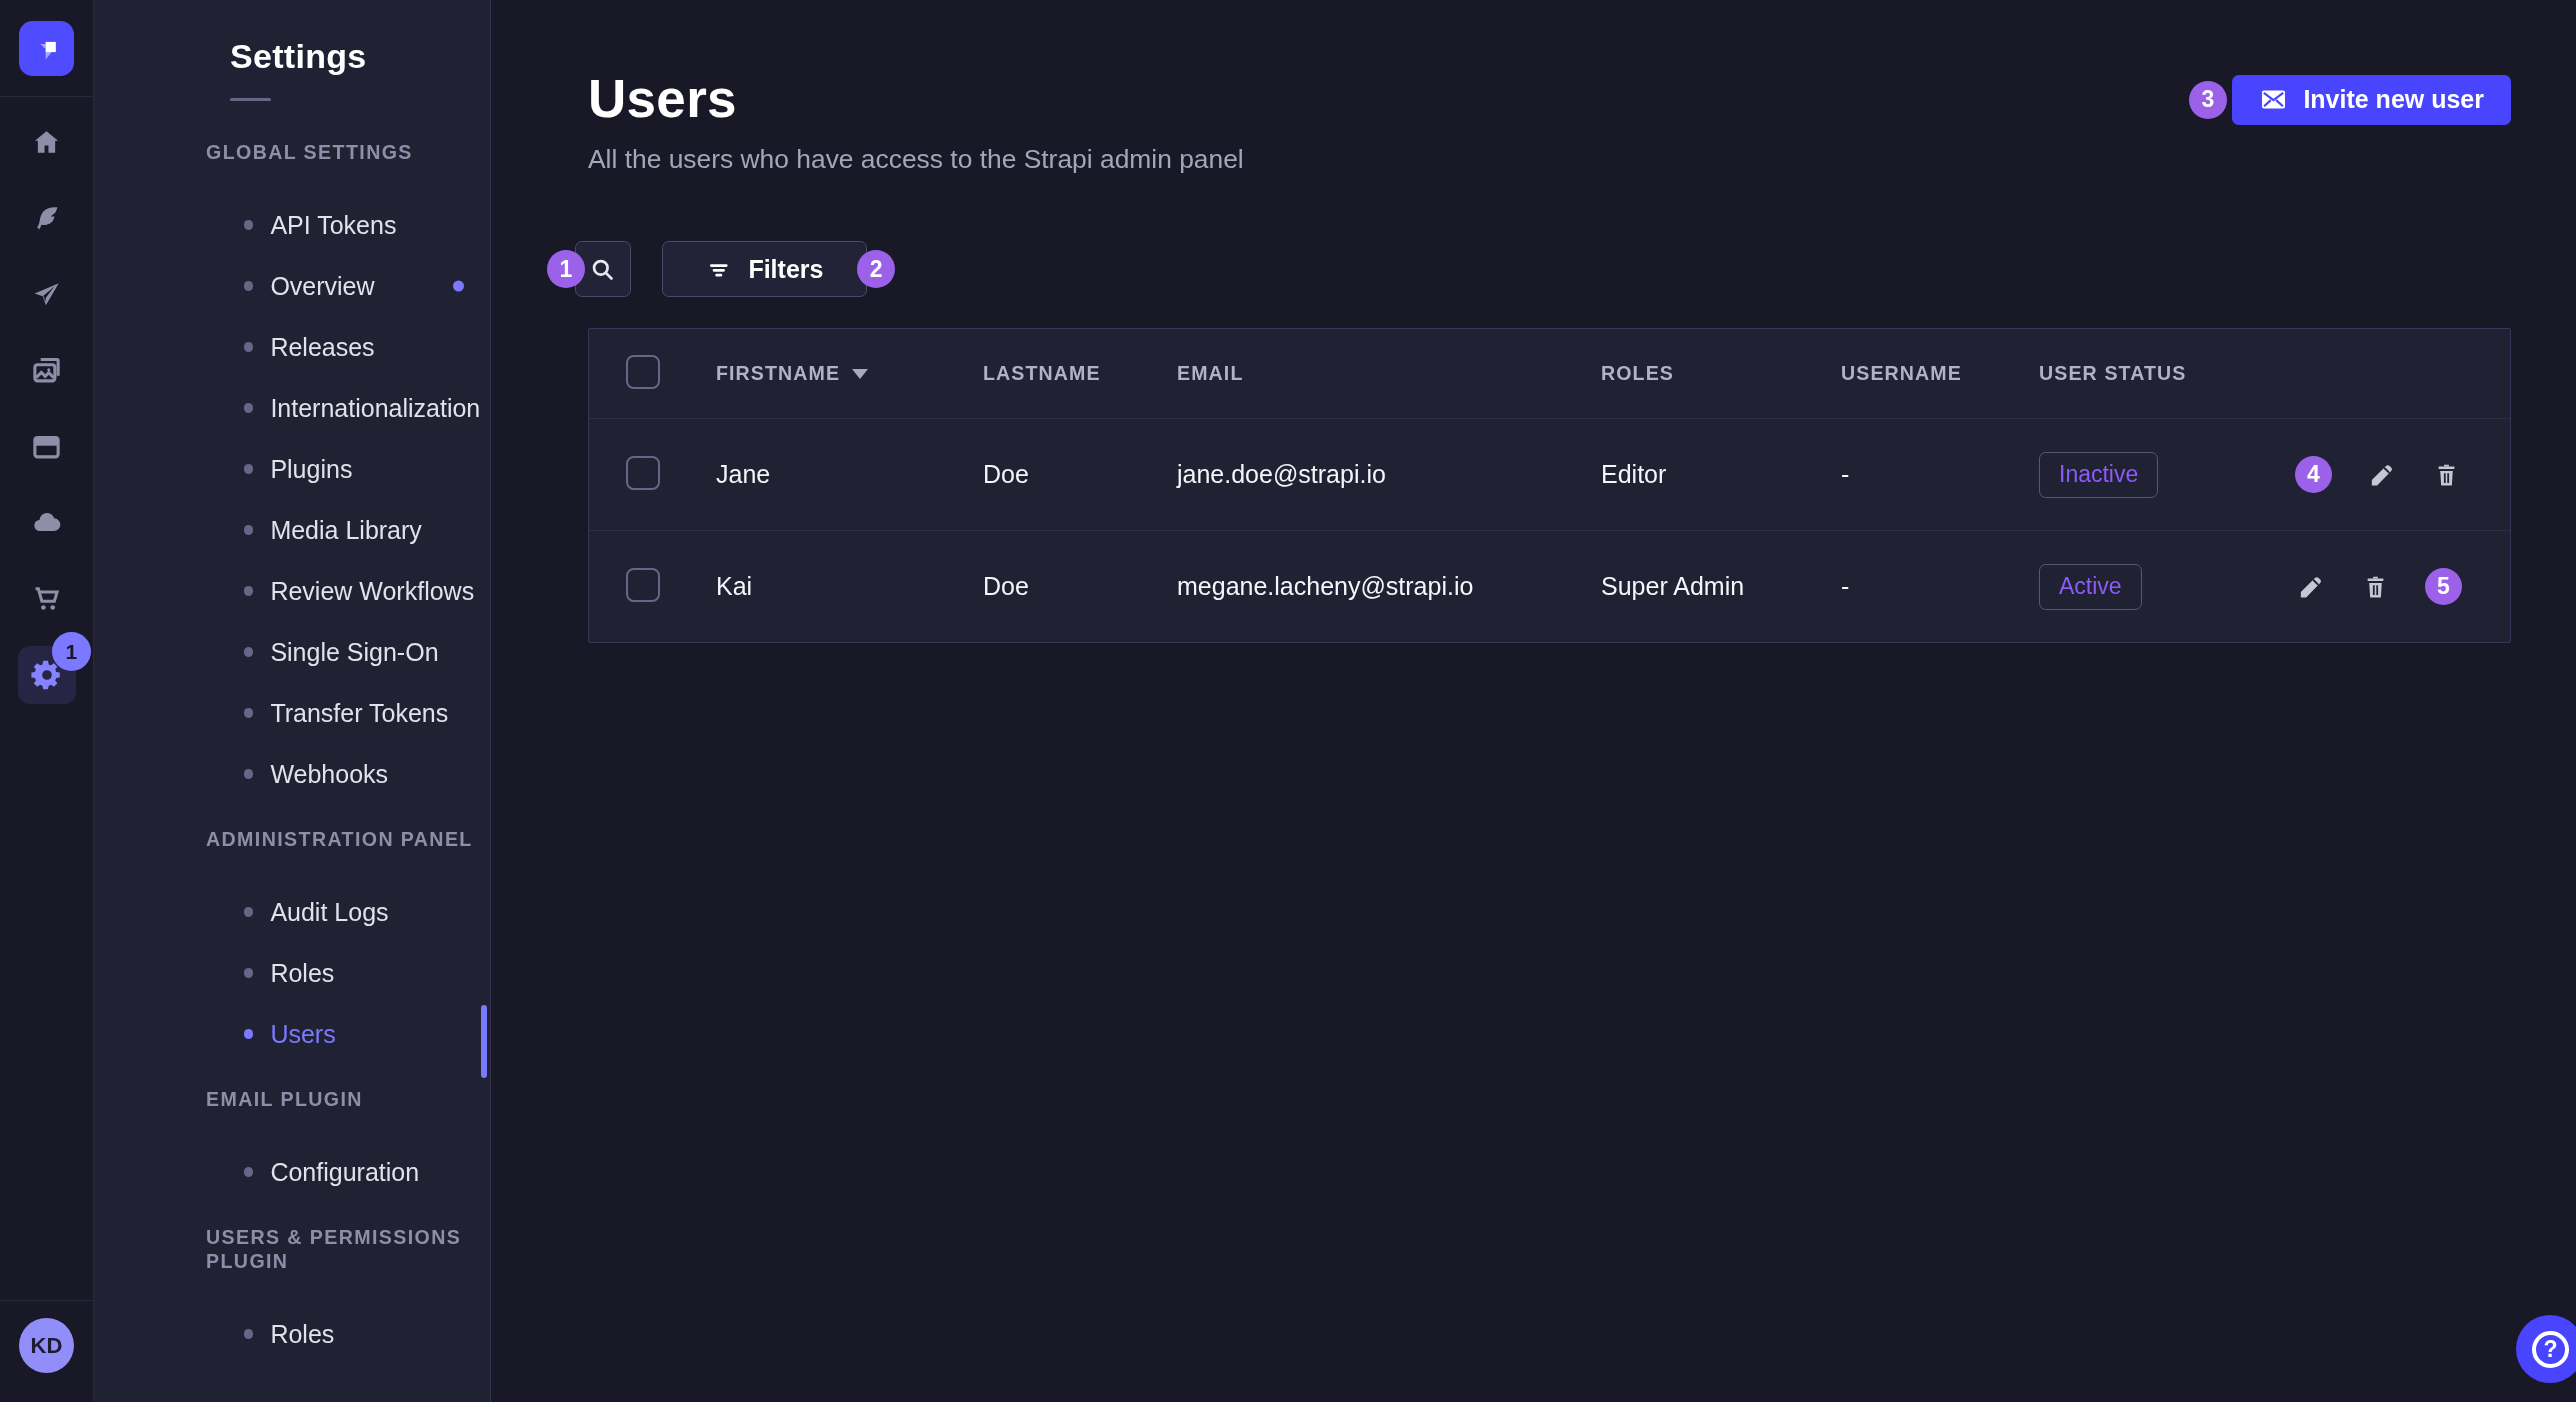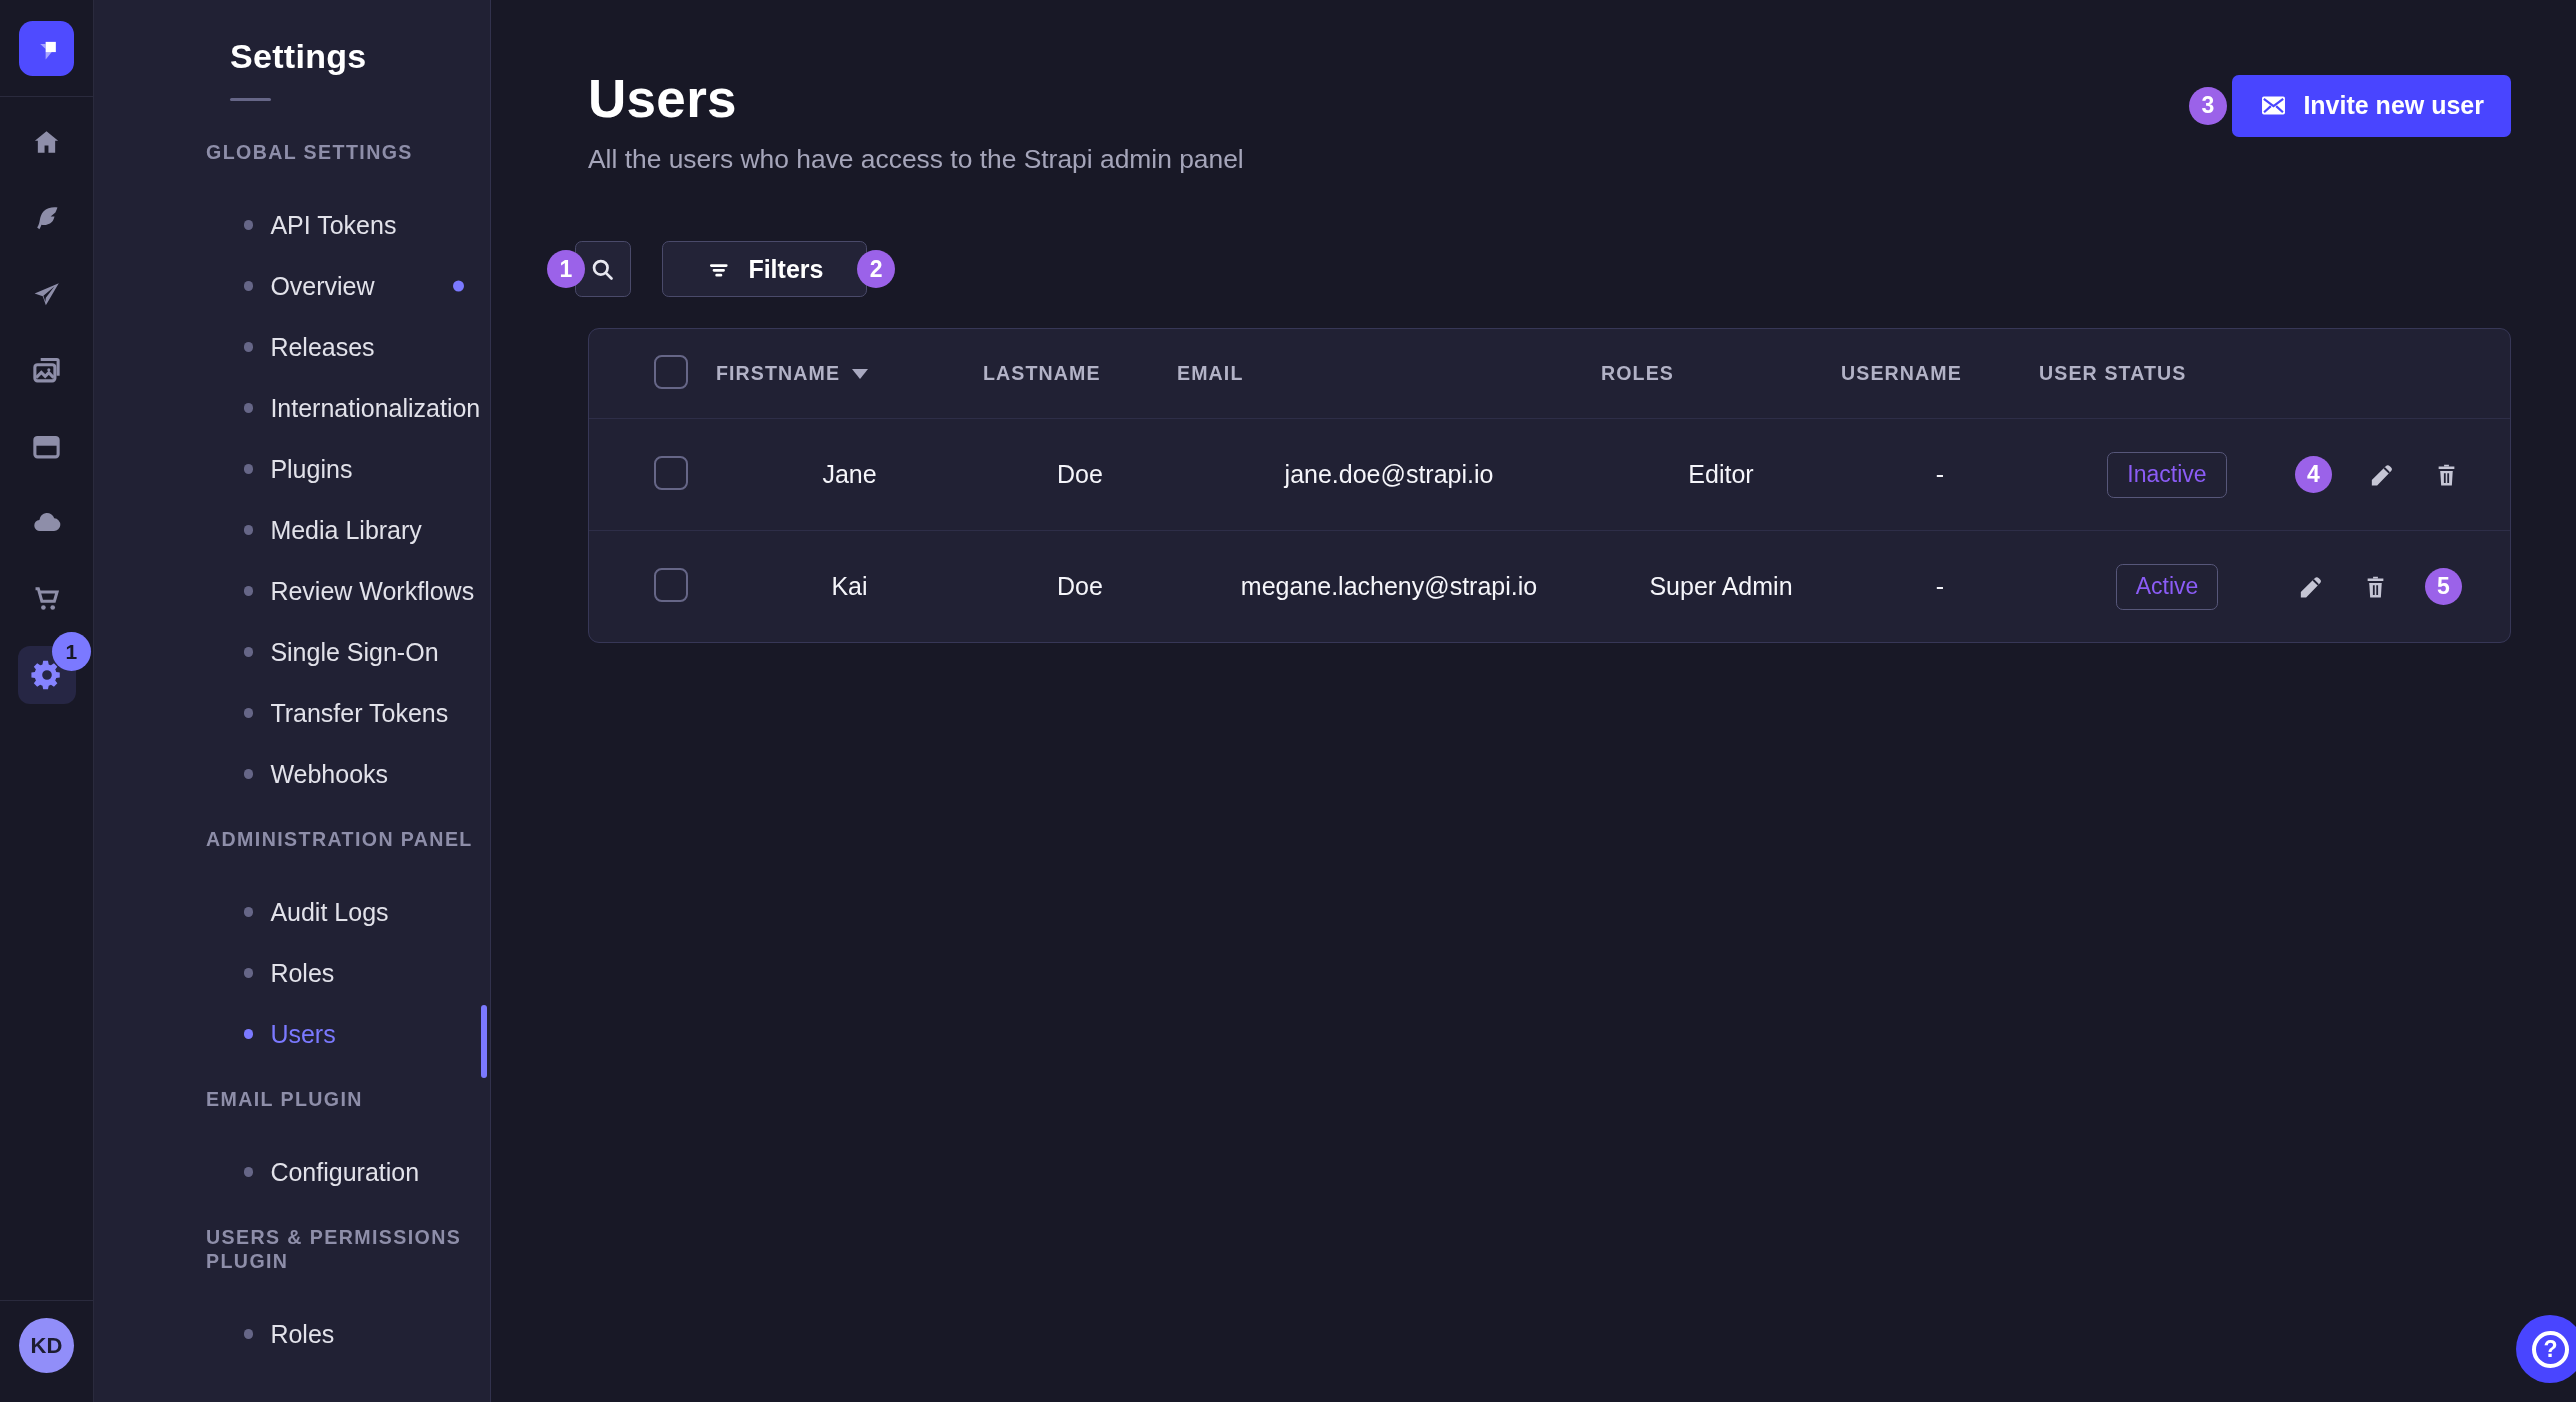--- a/index.html
+++ b/index.html
@@ -44,33 +44,33 @@
   .notif-dot { position:absolute; right:25.6px; top:50%; transform:translateY(-50%); width:11px; height:11px; border-radius:50%; background:#7b79ff; }
   .scroll-thumb { position:absolute; right:2.6px; top:1005px; width:6px; height:73px; border-radius:3.4px; background:#7b79ff; }
 
   
   .main { flex:1; position:relative; padding:68px 99px 0 97px; background:#181826; }
   .page-header { display:flex; justify-content:space-between; align-items:flex-start; }
   .page-title { font-size:53px; font-weight:700; letter-spacing:0.3px; }
   .page-subtitle { margin-top:15.3px; font-size:26.4px; color:#a5a5ba; }
   .invite-wrap { display:flex; align-items:center; margin-top:6.8px; }
   .step-badge { width:38px; height:38px; border-radius:50%; background:#9b62e9; color:#fff; font-size:23px; font-weight:700; display:flex; align-items:center; justify-content:center; flex-shrink:0; z-index:2; }
-  .invite-btn { display:flex; align-items:center; gap:15.3px; height:62px; padding:0 27px; margin-left:5.1px; background:#4945ff; border:none; border-radius:6.8px; color:#fff; font-size:25px; font-weight:700; font-family:inherit; cursor:pointer; }
+  .invite-btn { display:flex; align-items:center; gap:15.3px; height:50px; padding:0 27px; margin-left:5.1px; background:#4945ff; border:none; border-radius:6.8px; color:#fff; font-size:25px; font-weight:700; font-family:inherit; cursor:pointer; }
   .invite-btn svg { width:29px; height:29px; }
 
   .toolbar { display:flex; align-items:center; margin-top:66px; margin-left:-41px; }
   .toolbar .step-badge { margin-right:-10.2px; }
   .search-btn { width:56px; height:56px; border:1.7px solid #4a4a6a; border-radius:6.8px; background:#232337; color:#e8e8f0; display:flex; align-items:center; justify-content:center; cursor:pointer; }
   .search-btn svg { width:27px; height:27px; }
   .filters-btn { height:56px; display:flex; align-items:center; gap:17px; margin-left:31px; padding:0 43px; border:1.7px solid #4a4a6a; border-radius:6.8px; background:#232337; color:#fff; font-size:25px; font-weight:600; font-family:inherit; cursor:pointer; }
   .filters-btn svg { width:25.6px; height:25.6px; }
   .badge-after { margin-left:-10.2px; }
 
   
-  .table-card { margin-top:31px; background:#212134; border:1.7px solid #373757; border-radius:11px; overflow:hidden;text-align:center; }
+  .table-card { margin-top:31px; background:#212134; border:1.7px solid #373757; border-radius:2px; overflow:hidden; }
   .tgrid { display:grid; grid-template-columns:90px 267px 194px 424px 240px 198px 256px 1fr; align-items:center; padding-left:37px; }
   .thead { height:89px; }
   .th { font-size:19.6px; font-weight:700; letter-spacing:1.1px; color:#b2b2c6; display:flex; align-items:center; gap:12px; }
   .caret { width:0; height:0; border-left:8.5px solid transparent; border-right:8.5px solid transparent; border-top:10.2px solid #a9a9c0; display:inline-block; }
   .trow { height:112px; border-top:1.7px solid #2e2e48; }
   .cell { font-size:25px; color:#f5f5fa; }
   .checkbox { width:34px; height:34px; border:2.6px solid #666687; border-radius:7.7px; background:transparent; cursor:pointer; display:inline-block; }
   .status-badge { display:inline-block; padding:8.5px 19px; border:1.7px solid #57577a; border-radius:6.8px; font-size:23px; color:#8b5cf6; }
   .actions { display:flex; align-items:center; justify-content:flex-end; gap:34px; padding-right:48px; }
   .icon-btn { background:none; border:none; color:#c6c6d5; cursor:pointer; width:31px; height:31px; display:flex; align-items:center; justify-content:center; }

